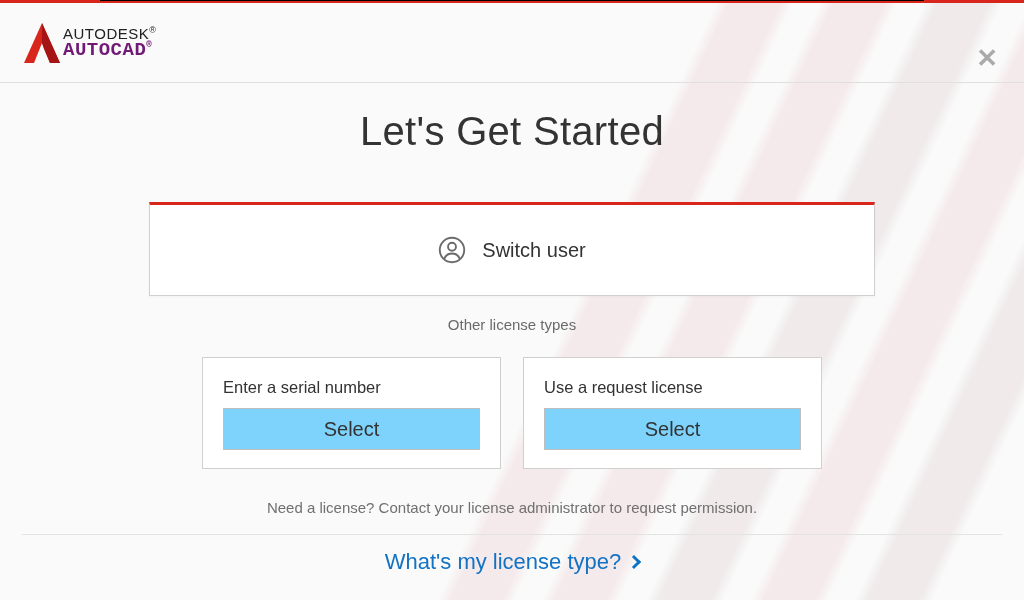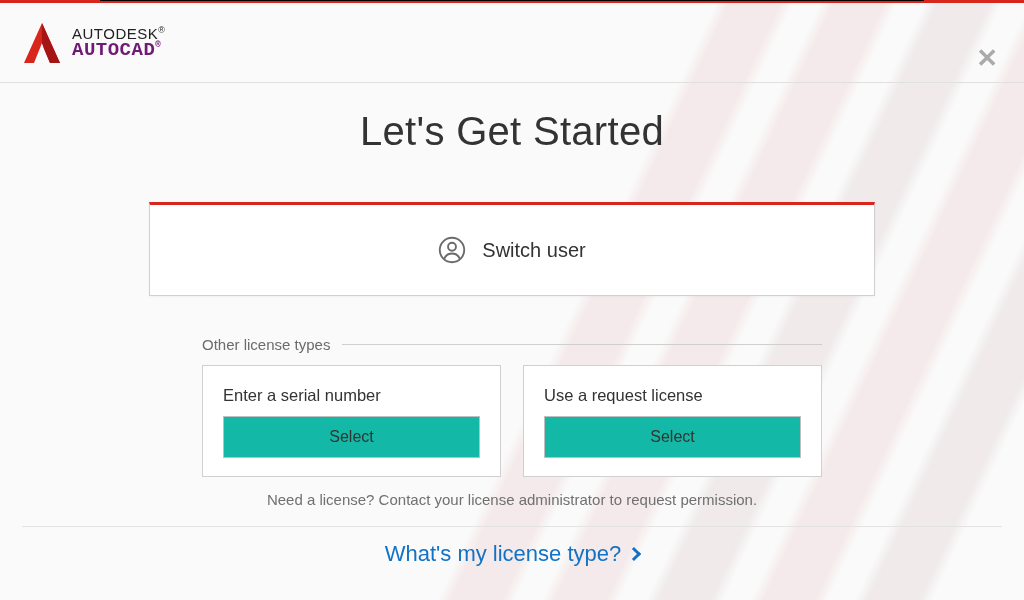--- a/index.html
+++ b/index.html
@@ -19,21 +19,21 @@
   }
   .top-red { height: 3px; background: #d9261c; width: 100%; position: relative; z-index: 2;}
   .top-dark {
     position: absolute; top: 0; left: 100px; right: 100px; height: 1px; background: #000; z-index:3;
   }
   .header {
     position: relative; z-index: 2;
     height: 80px; display: flex; align-items: center; padding: 0 22px;
     border-bottom: 1px solid #e0e0e0;
   }
-  .logo-wrap { display: flex; align-items: center; gap: 10px; }
+  .logo-wrap { display: flex; align-items: center; gap: 1px; }
   .logo-a {
     width: 40px; height: 44px; position: relative;
   }
   .logo-a svg { width: 100%; height: 100%; }
   .logo-text { display: flex; flex-direction: column; line-height: 1.0; }
   .logo-text .line1 { font-size: 15px; font-weight: 500; letter-spacing: 0.5px; color: #222; }
   .logo-text .line2 { font-size: 19px; font-weight: 700; letter-spacing: 0.5px; color: #701a75; font-family: Liberation Mono, monospace; }
   .logo-text sup { font-size: 9px; vertical-align: top; }
   .close-btn {
     position: absolute; right: 26px; top: 42px; font-size: 26px; color: #aaa; cursor: pointer;
@@ -51,36 +51,36 @@
   .switch-card {
     width: 726px; height: 94px; border: 1px solid #d0d0d0; background: #fff;
     border-top: 3px solid #d9261c;
     display: flex; align-items: center; justify-content: center; gap: 16px;
     box-shadow: 0 1px 2px rgba(0,0,0,0.04);
     cursor: pointer;
   }
   .switch-card .user-icon { width: 28px; height: 28px; color: #6b6b6b; }
   .switch-card .label { font-size: 20px; color: #333; }
   .section-label-row {
-    width: 620px; display: flex; align-items: center; gap: 12px; margin-top: 40px; margin-bottom: 12px;
+    width: 620px; display: flex; align-items: center; gap: 12px; margin-top: 20px; margin-bottom: 12px; flex-direction: column;
   }
   .section-label { font-size: 15px; color: #6b6b6b; white-space: nowrap; }
   .section-rule { flex: 1; height: 1px; background: #cfcfcf; }
   .cards-row { width: 620px; display: flex; gap: 22px; }
   .option-card {
     flex: 1; height: 112px; border: 1px solid #d0d0d0; background: #fff;
     padding: 20px 20px 18px 20px; display: flex; flex-direction: column; justify-content: space-between;
   }
   .option-card .card-title { font-size: 16.5px; color: #333; }
   .select-btn {
-    height: 42px; border: 1px solid #bfbfbf; background: #14b8a6; color: #333;
-    font-size: 16px; cursor: pointer;
+    height: 42px; border: 1px solid #bfbfbf; background: #7dd3fc; color: #333;
+    font-size: 20px; cursor: pointer;
   }
   .need-license {
-    margin-top: 14px; font-size: 15px; color: #707070; text-align: center;
+    margin-top: 30px; font-size: 15px; color: #707070; text-align: center;
   }
   .bottom-rule {
     width: 980px; height: 1px; background: #e3e3e3; margin-top: 18px;
   }
   .help-link {
     margin-top: 14px; font-size: 22px; color: #1272c4; cursor: pointer;
     display: flex; align-items: center; gap: 8px;
   }
   .help-link .chev { width: 10px; height: 10px; border-right: 3px solid #1272c4; border-top: 3px solid #1272c4; transform: rotate(45deg); }
 </style>

